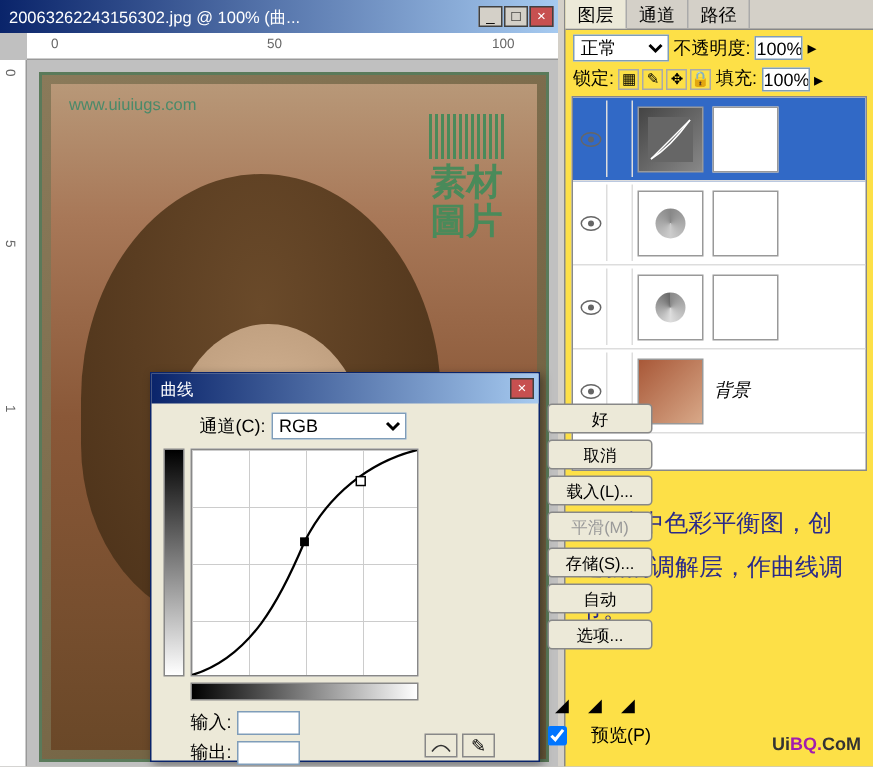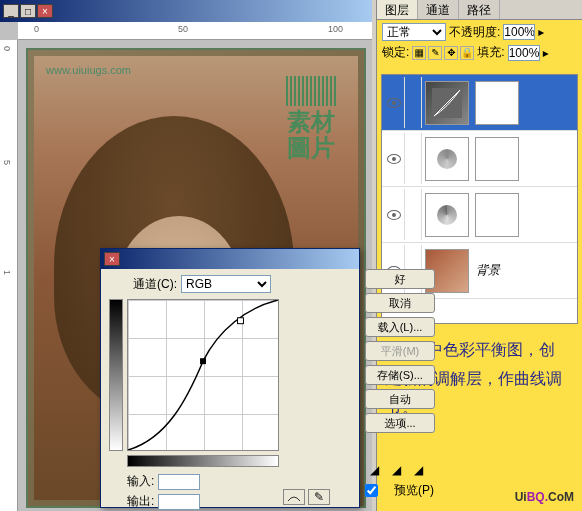--- a/index.html
+++ b/index.html
@@ -49,21 +49,21 @@
 .layers-panel{position:absolute;left:376px;top:0;width:206px;height:511px;background:#fde047;border-left:1px solid #888}
 .panel-tabs{display:flex;height:20px;background:#d4d0c8;border-bottom:1px solid #888}
 .panel-tab{padding:2px 8px;border-right:1px solid #aaa}
 .panel-tab.active{background:#ece9d8}
 .panel-controls{padding:3px 5px;display:flex;flex-direction:column;gap:3px}
 .ctrl-row{display:flex;align-items:center;gap:3px}
 .ctrl-row select{width:64px;height:18px;border:1px solid #7f9db9;background:#fff}
 .ctrl-row input{width:32px;height:16px;border:1px solid #7f9db9;background:#fff;text-align:right}
 .lock-icons{display:flex;gap:2px}
 .lock-icons span{width:14px;height:14px;border:1px solid #aaa;display:flex;align-items:center;justify-content:center;font-size:10px}
-.layer-list{background:#fff;border:1px solid #888;margin:10px 4px;height:250px;overflow:auto}
+.layer-list{background:#fff;border:1px solid #888;margin:0 4px;height:250px;overflow:auto}
 .layer-row{display:flex;align-items:center;height:56px;border-bottom:1px solid #ddd;padding:2px}
 .layer-row.selected{background:#3169c6;color:#fff}
 .vis-col{width:20px;display:flex;align-items:center;justify-content:center}
 .eye{width:14px;height:10px;border:1px solid #666;border-radius:50%;position:relative}
 .eye::after{content:"";position:absolute;top:2px;left:4px;width:4px;height:4px;background:#666;border-radius:50%}
 .link-col{width:18px;border-left:1px solid #ddd;border-right:1px solid #ddd;height:100%}
 .thumb{width:44px;height:44px;border:1px solid #999;background:#fff;margin:0 3px;display:flex;align-items:center;justify-content:center;overflow:hidden}
 .thumb.mask{background:#fff}
 .thumb-curves{background:linear-gradient(135deg,#444,#888)}
 .thumb-cb{width:20px;height:20px;border-radius:50%;background:conic-gradient(#888,#ccc,#888)}
@@ -74,20 +74,21 @@
 .footer-logo{position:absolute;right:8px;bottom:6px;font-size:16px;font-weight:bold;color:#333}
 .footer-logo .b{color:#a21caf}
 .curve-tool-btns{position:absolute;left:182px;top:220px;display:flex;gap:3px}
 .curve-tool-btns span{width:22px;height:16px;border:1px solid #888;background:#ece9d8;display:flex;align-items:center;justify-content:center}
 </style>
 </head>
 <body>
 
 <div class="doc-window">
   <div class="titlebar">
+    <span class="titlebar-text">20063262243156302.jpg @ 100% (曲...</span>
     <div class="win-btns">
       <div class="win-btn">_</div>
       <div class="win-btn">□</div>
       <div class="win-btn close">×</div>
     </div>
   </div>
   <div class="ruler-h">
     <span style="left:16px">0</span>
     <span style="left:160px">50</span>
     <span style="left:310px">100</span>
@@ -107,20 +108,21 @@
           <div class="barcode"></div>
           <div class="big-chars">素材圖片</div>
         </div>
       </div>
     </div>
   </div>
 </div>
 
 <div class="curves-dialog">
   <div class="titlebar">
+    <span class="titlebar-text">曲线</span>
     <div class="win-btns">
       <div class="win-btn close">×</div>
     </div>
   </div>
   <div class="dlg-body">
     <div class="channel-row">
       <span>通道(C):</span>
       <select><option>RGB</option></select>
     </div>
     <div class="gradient-v"></div>

